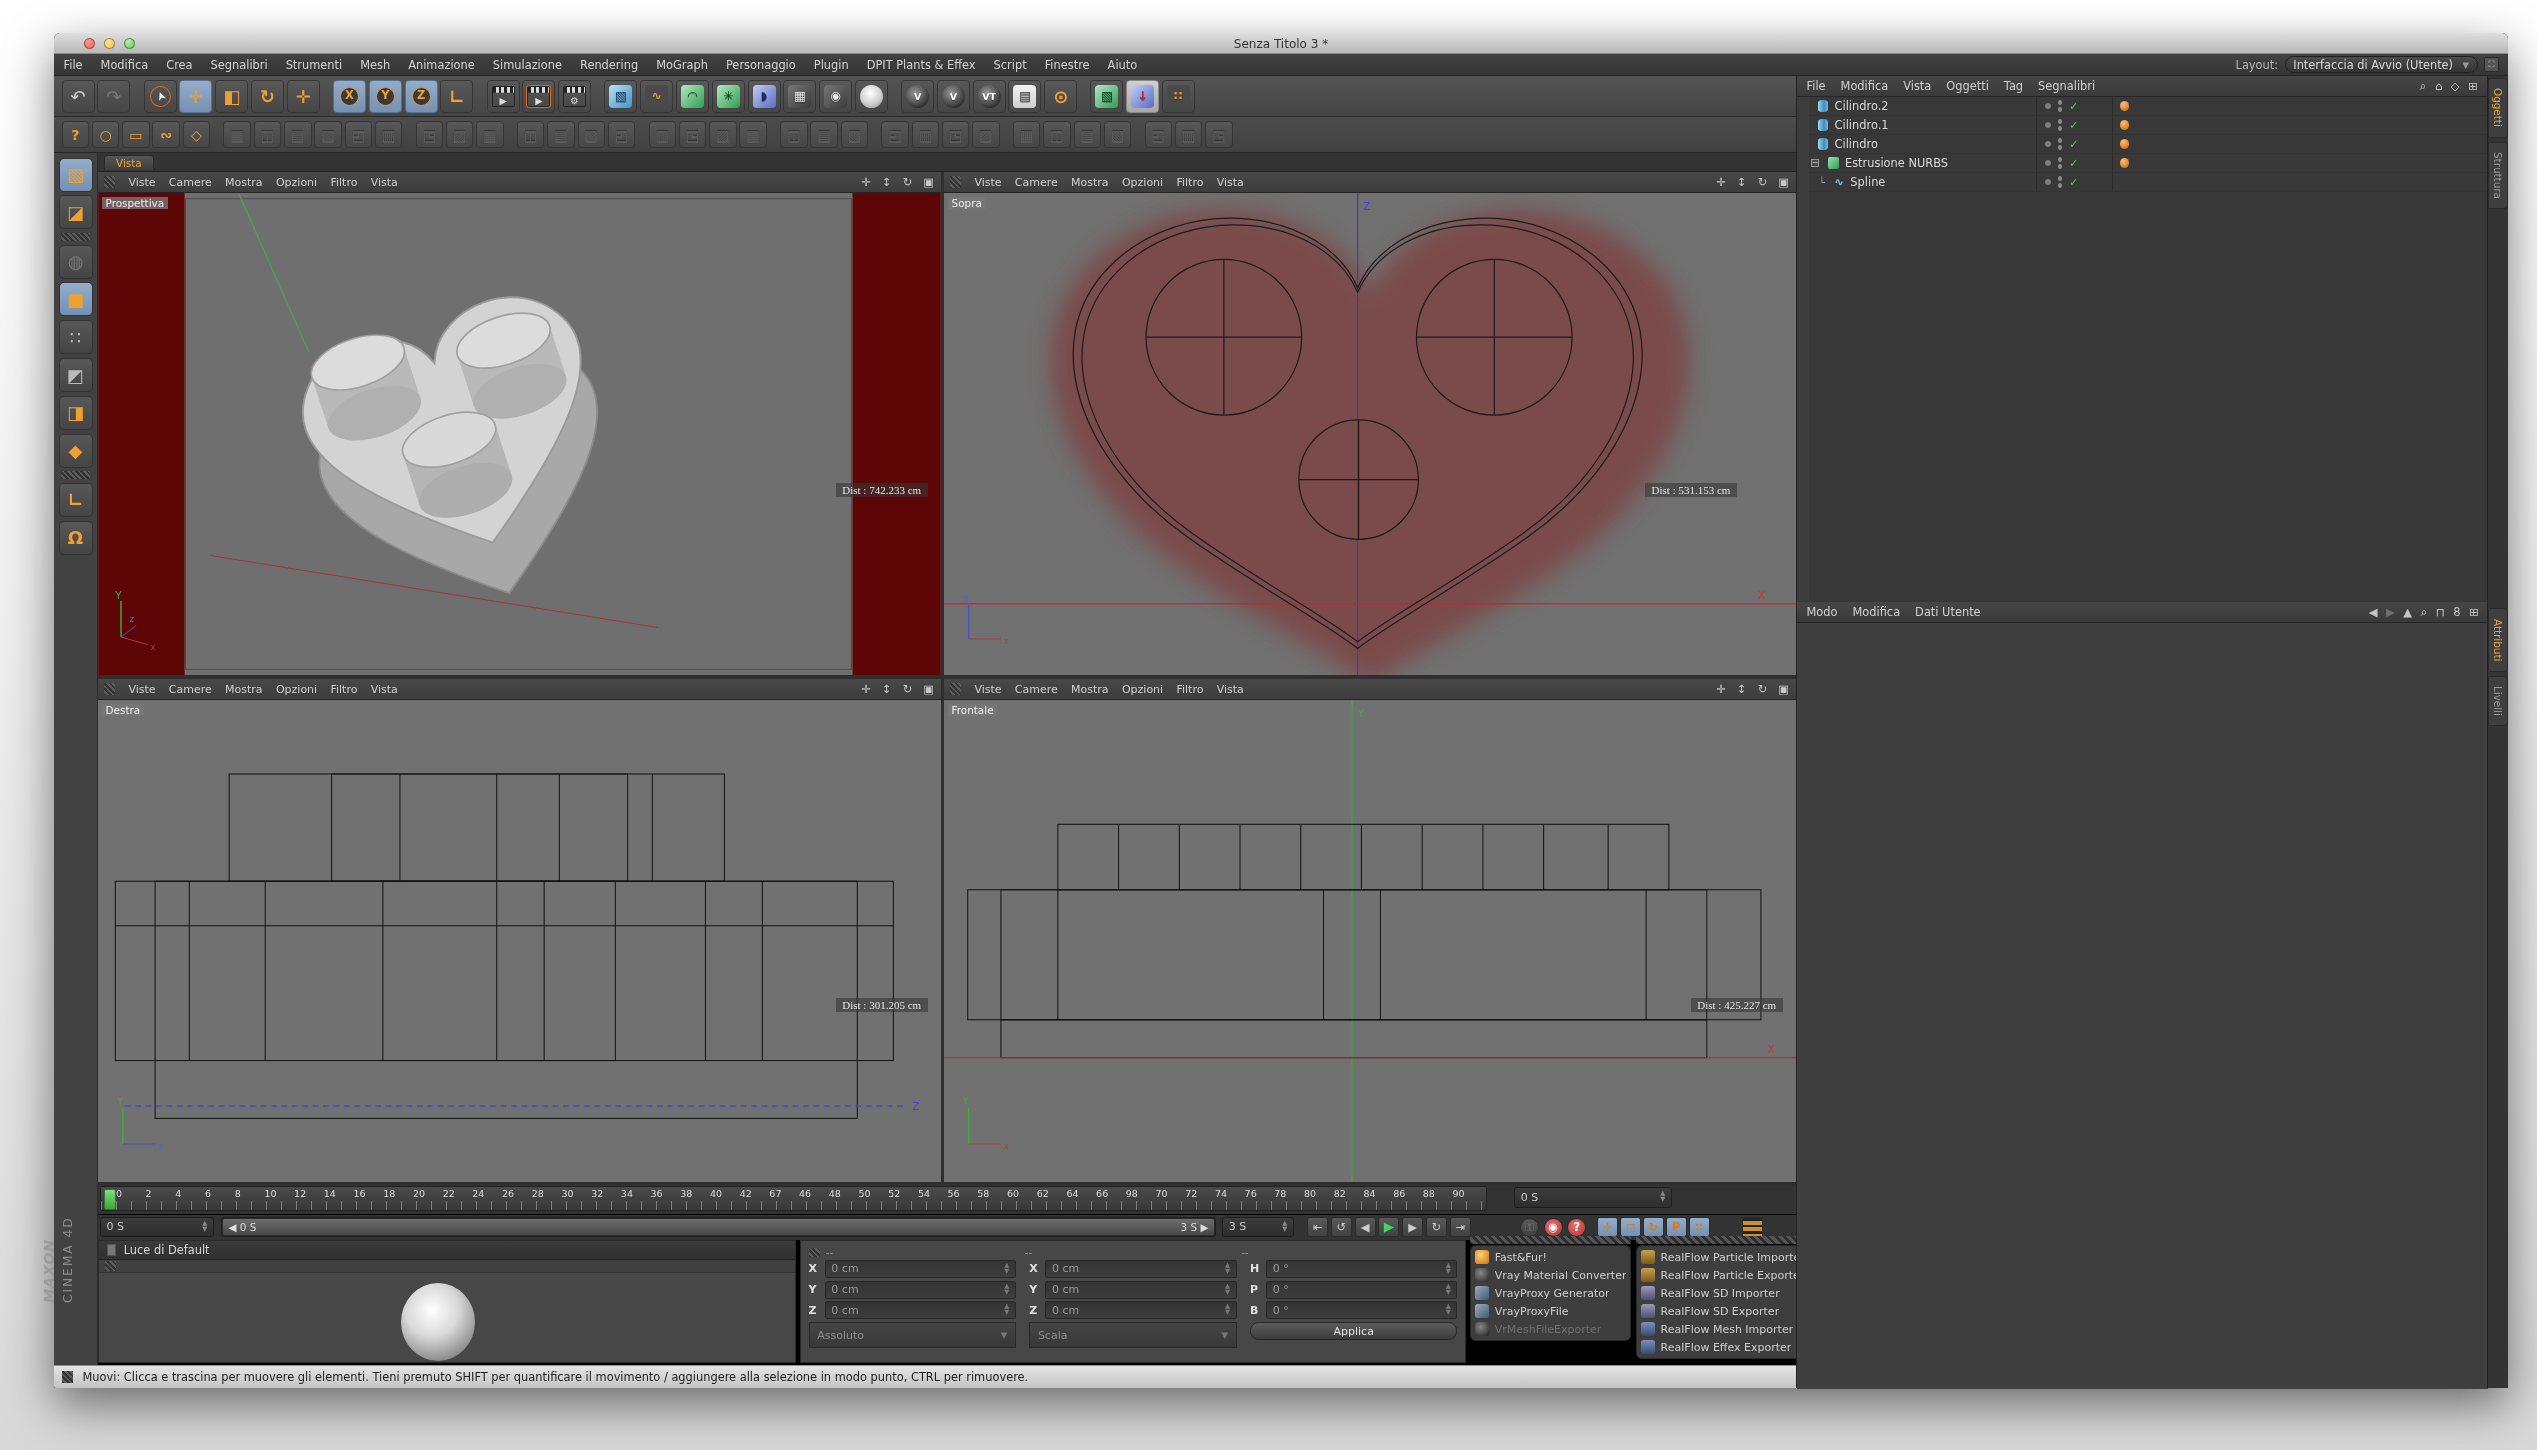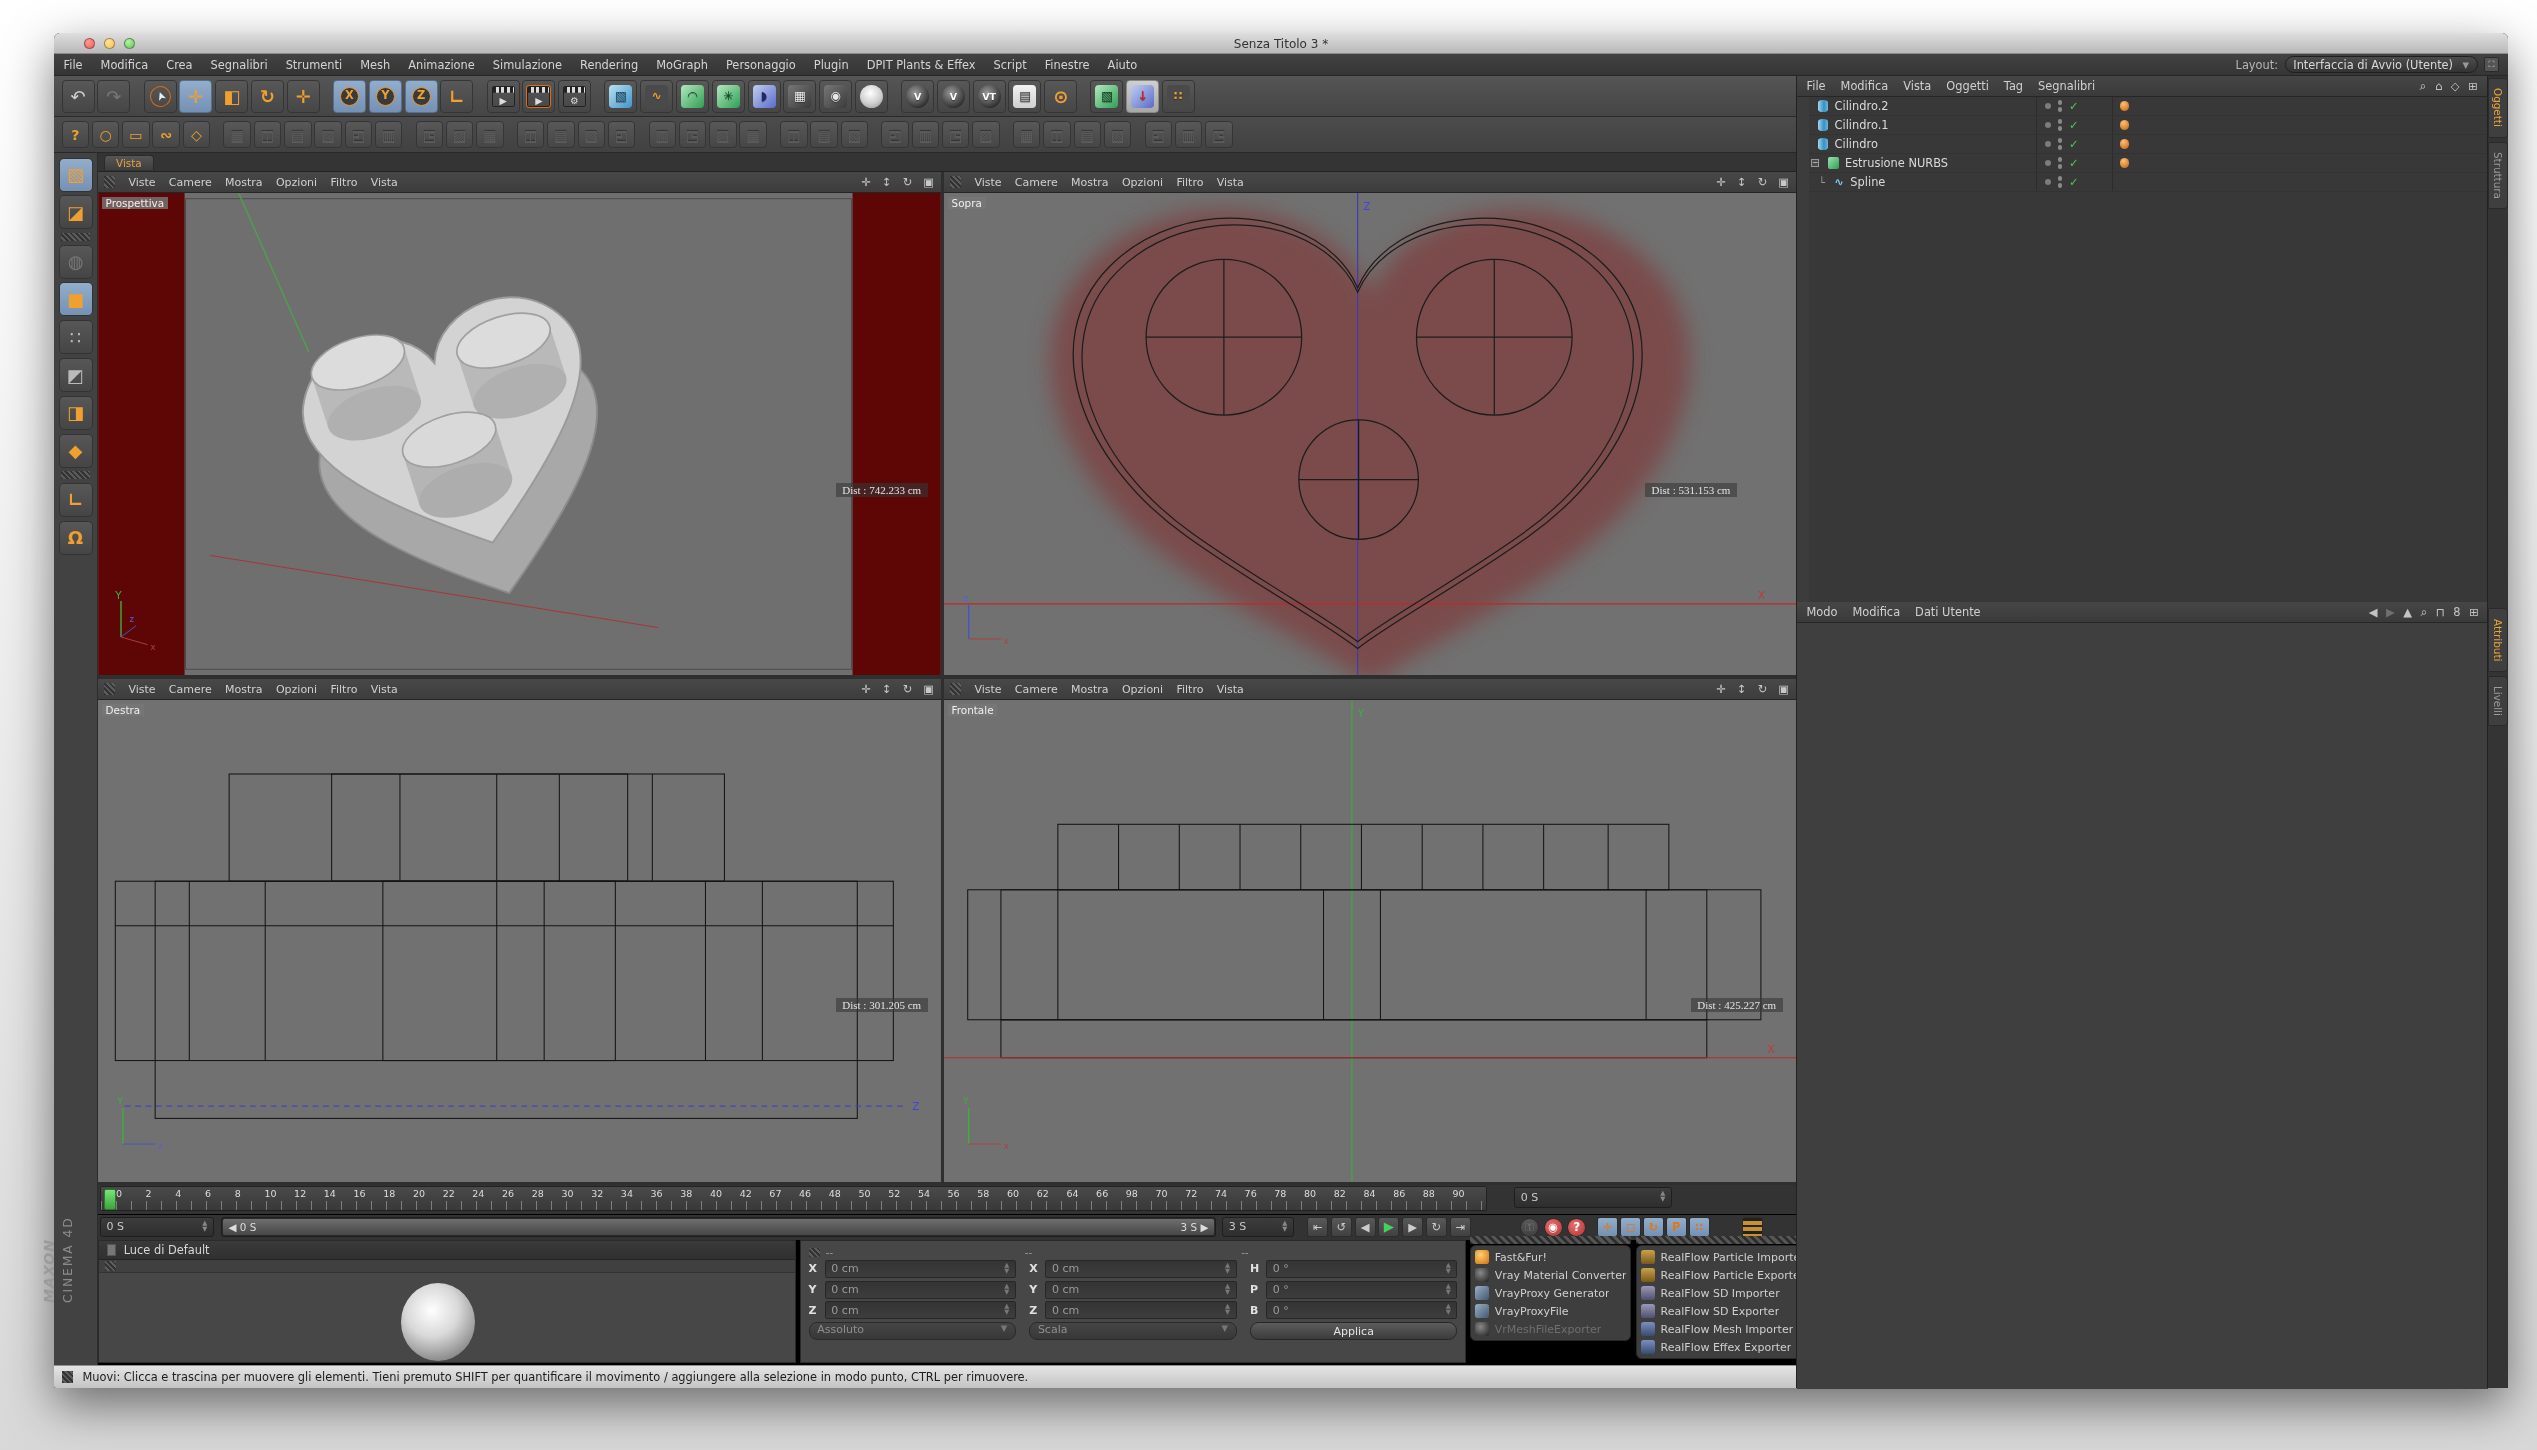--- a/index.html
+++ b/index.html
@@ -133,22 +133,22 @@
     border:0.9px solid #2a2a2a; padding:3.8px 7.6px 0 7.6px; }
   .chead { display:flex; height:15px; color:#9a9a9a; font-size:10.4px; }
   .chead div { flex:1; display:flex; gap:5.7px; align-items:center; }
   .ccols { display:flex; gap:13.3px; }
   .ccol { flex:1; }
   .crow { display:flex; align-items:center; gap:4.7px; margin-bottom:2.8px; }
   .crow .lab { width:11.4px; color:#e0e0e0; font-size:11px; font-weight:bold; }
   .field { flex:1; height:18px; background:linear-gradient(#343434,#3d3d3d); border:0.9px solid #272727;
     border-radius:1.9px; color:#9a9a9a; font-size:11px; display:flex; align-items:center; padding:0 5.7px; }
   .field .arrows { margin-left:auto; color:#777; font-size:6.6px; line-height:.9; }
-  .cddl { height:18px; margin-top:1.9px; background:linear-gradient(#454545,#383838); border:0.9px solid #2a2a2a;
-    border-radius:8px; color:#8f8f8f; font-size:11px; display:flex; padding:0 7.6px; }
+  .cddl { height:26px; margin-top:1.9px; background:linear-gradient(#454545,#383838); border:0.9px solid #2a2a2a;
+    border-radius:0; color:#8f8f8f; font-size:11px; display:flex; align-items:center; padding:0 7.6px; }
   .cddl .car { margin-left:auto; color:#777; font-size:8.5px; }
   .applybtn { height:18px; margin-top:1.9px; background:linear-gradient(#5c5c5c,#3c3c3c); border:0.9px solid #262626;
     border-radius:8.5px; color:#e4e4e4; font-size:11px; display:flex; align-items:center; justify-content:center; }
   .grip2 { width:11.4px; height:9.5px; background:repeating-linear-gradient(45deg,#333 0 1.9px,#5c5c5c 1.9px 3.8px); }
 
   .plugins { position:absolute; left:1416px; top:1203px; width:326px; height:129px; display:flex; gap:4.7px; }
   .shelf { flex:1; }
   .shelf .hstrip { height:7.6px; background:repeating-linear-gradient(45deg,#2e2e2e 0 2.8px,#555 2.8px 5.7px); border-radius:1.9px; margin-bottom:1.9px; }
   .shelfbody { background:#3e3e3e; border:0.9px solid #272727; border-radius:5.7px; padding:1.9px 3.8px; }
   .prow { display:flex; align-items:center; gap:5.7px; height:18px; }

